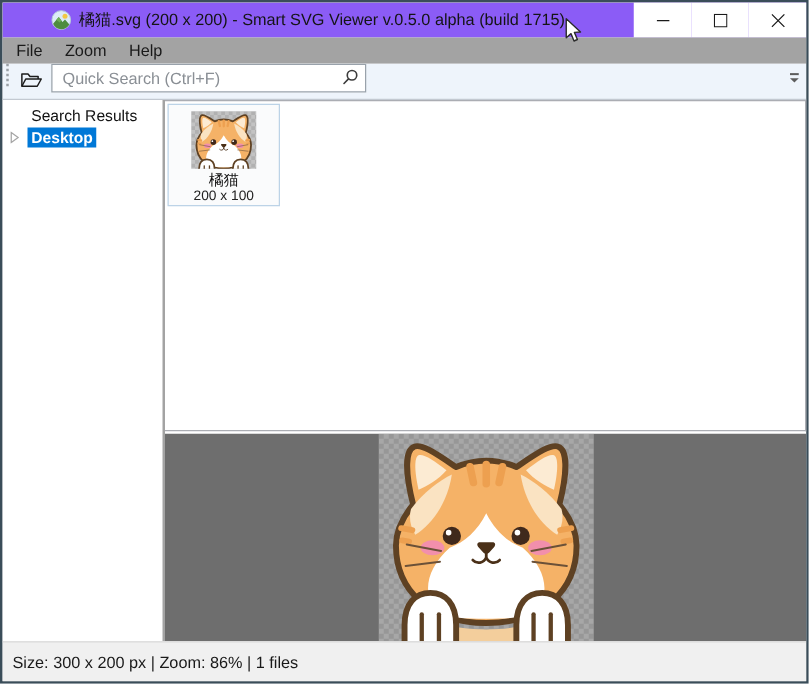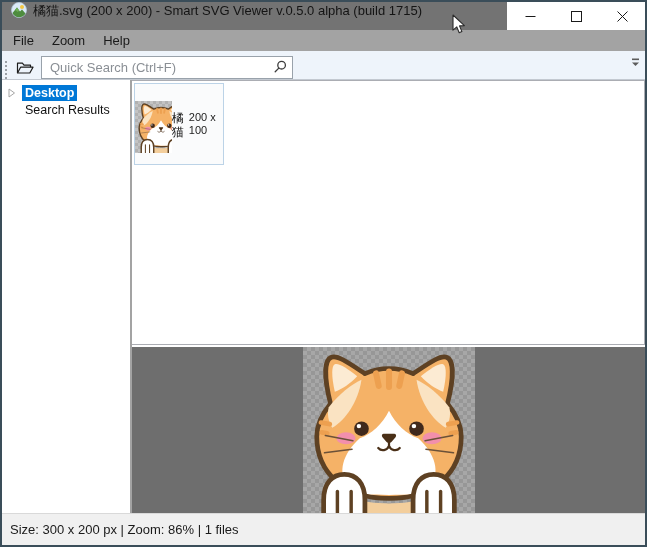--- a/index.html
+++ b/index.html
@@ -3,31 +3,31 @@
 <meta charset="utf-8">
 <style>
   * { margin:0; padding:0; box-sizing:border-box; }
   html,body { width:647px; height:547px; font-family:"Liberation Sans", sans-serif; background:#fff; }
   .window {
     position:relative; width:647px; height:547px;
     border:2px solid var(--window-border,#3a4d59);
     display:flex; flex-direction:column; background:#fff; overflow:hidden;
   }
   
-  .titlebar { height:28px; background:#737373; display:flex; align-items:flex-start; flex:0 0 auto; }
+  .titlebar { height:28px; background:#8b5cf6; display:flex; align-items:center; flex:0 0 auto;padding-left:30px; }
   .app-icon { width:16px; height:16px; margin:0 6px 0 9px; flex:0 0 auto; }
   .title-text { font-size:13px; color:#141414; white-space:nowrap; overflow:hidden; }
   .win-buttons { margin-left:auto; display:flex; height:100%; }
   .win-btn { width:46px; height:100%; display:flex; align-items:center; justify-content:center; background:#fff; border:none; cursor:default; }
   
   .menubar { height:21px; background:#a3a3a3; display:flex; align-items:center; padding-left:2px; flex:0 0 auto; }
   .menu-item { font-size:13px; color:#1a1a1a; padding:2px 9px 3px 9px; }
   
   .toolbar { height:29px; background:var(--toolbar-background,#eef4fb); border-bottom:1px solid #c3c9d1;
-             display:flex; align-items:flex-end; position:relative; flex:0 0 auto; }
+             display:flex; align-items:flex-start; position:relative; flex:0 0 auto; }
   .grip { display:flex; flex-direction:column; gap:2px; margin:0 5px 0 3px; }
   .grip i { width:2px; height:2px; background:#9aa0a6; }
   .tool-btn { width:26px; height:24px; display:flex; align-items:center; justify-content:center; background:transparent; border:none; }
   .searchbox { position:relative; margin-left:3px; width:252px; height:23px; }
   .searchbox input {
     width:100%; height:100%; border:1px solid #99a2ab; background:#fff;
     font-family:"Liberation Sans",sans-serif; font-size:13px; color:#222; padding:0 26px 0 8px; outline:none;
   }
   .searchbox input::placeholder { color:#8a8f95; }
   .loupe { position:absolute; right:6px; top:4px; }
@@ -36,21 +36,21 @@
   
   .content { flex:1 1 auto; display:flex; min-height:0; }
   .sidebar { width:130px; flex:0 0 auto; background:#fff; border-right:2px solid #a3a3a3; padding-top:4px; }
   .tree-item { display:flex; align-items:center; height:17px; font-size:12.5px; color:#111; }
   .tree-item .indent { width:20px; flex:0 0 auto; display:flex; justify-content:center; align-items:center; }
   .tree-label { padding:0 3px; line-height:16px; white-space:nowrap; }
   .tree-label.selected { background:var(--selection,#0078d7); color:#fff; font-weight:bold; }
   .main { flex:1 1 auto; display:flex; flex-direction:column; min-width:0; }
   .thumb-panel { height:265px; flex:0 0 auto; background:#fff; border:1px solid #abadb3; border-left:none; padding:2px; }
   .thumb-cell { width:90px; height:82px; border:1px solid var(--accent-cell-border,#bcd3e7); background:#fafbfc;
-                display:flex; flex-direction:row; align-items:center; }
+                display:flex; flex-direction:column; align-items:center; }
   .thumb-img { width:52px; height:52px; margin-top:5px; overflow:hidden;
                background:repeating-conic-gradient(#c3c3c3 0% 25%, #b1b1b1 0% 50%); background-size:6px 6px; }
   .thumb-name { font-size:12px; color:#111; margin-top:2px; line-height:14px; }
   .thumb-dims { font-size:11px; color:#222; line-height:13px; }
   .preview { flex:1 1 auto; margin-top:2px; background:var(--preview-background,#6e6e6e);
              display:flex; justify-content:center; align-items:flex-start; overflow:hidden; }
   .preview-canvas { width:172px; height:172px; flex:0 0 auto;
                background:repeating-conic-gradient(#a7a7a7 0% 25%, #979797 0% 50%); background-size:8px 8px; }
   
   .statusbar { height:32px; flex:0 0 auto; background:#f0f0f0; border-top:1px solid #d9d9d9;
@@ -192,30 +192,30 @@
         <rect x="1" y="0.5" width="7" height="1.6" fill="#5c5c5c"></rect>
         <path d="M1,4.5 L4.5,8 L8,4.5 Z" fill="#5c5c5c"></path>
       </svg>
     </button>
   </div>
 
   <div class="content">
 
     <div class="sidebar">
       <div class="tree-item">
+        <span class="indent"></span>
+        <span class="tree-label">Search Results</span>
+      </div>
+      <div class="tree-item">
         <span class="indent">
           <svg width="8" height="10" viewBox="0 0 8 10">
             <path d="M1,1 L6.5,5 L1,9 Z" fill="#ffffff" stroke="#a6a6a6" stroke-width="1"></path>
           </svg>
         </span>
         <span class="tree-label selected">Desktop</span>
-      </div>
-      <div class="tree-item">
-        <span class="indent"></span>
-        <span class="tree-label">Search Results</span>
       </div>
     </div>
 
     <div class="main">
 
       <div class="thumb-panel">
         <div class="thumb-cell">
           <div class="thumb-img">
             <svg width="52" height="52" viewBox="0 0 200 200">
               <use href="#cat-art"></use>

